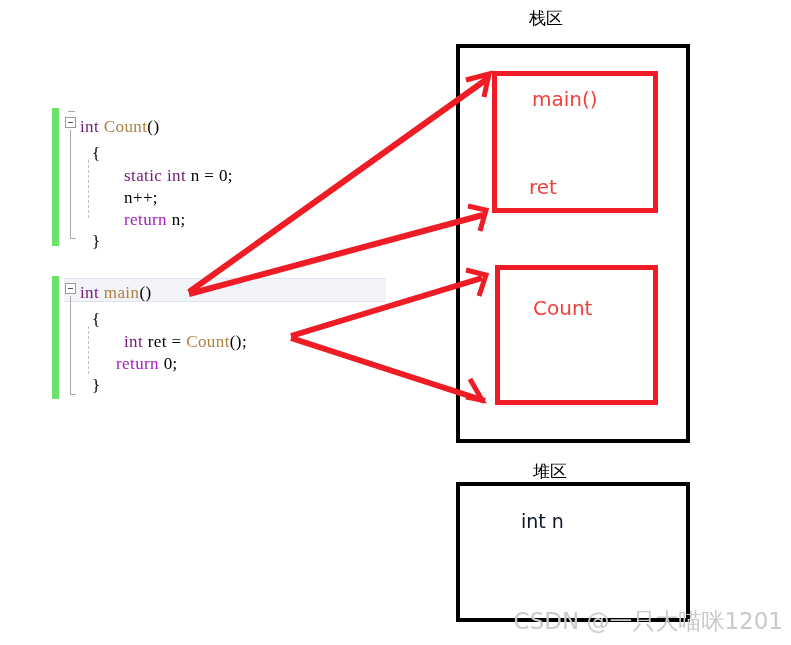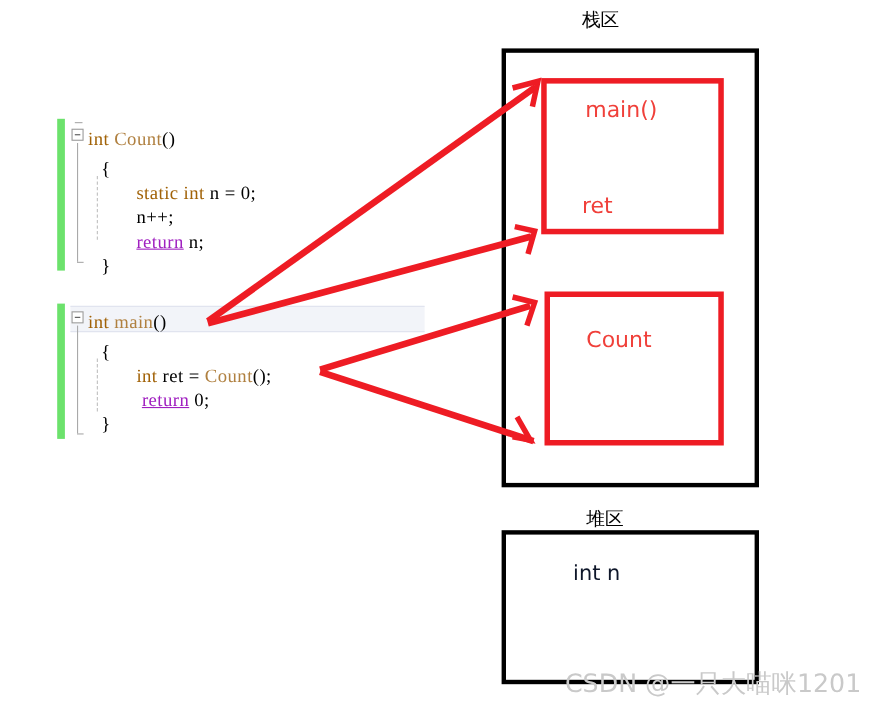--- a/index.html
+++ b/index.html
@@ -109,22 +109,22 @@
   .code-line {
     position: absolute;
     left: 28px;
     font-family: "Liberation Serif", serif;
     font-size: 17px;
     line-height: 17px;
     white-space: pre;
     letter-spacing: 0.4px;
     color: #000000;
   }
-  .kw   { color: #a16207; }
-  .ctl  { color: #a020c0; text-decoration: underline; }
+  .kw   { color: #701a75; }
+  .ctl  { color: #a020c0; }
   .fn   { color: #b08040; }
   .pl   { color: #000000; }
   .brace{ color: #000000; }
 
   
   .region-title {
     position: absolute;
     font-family: Liberation Mono, monospace;
     font-size: 17px;
     color: #000000;
@@ -203,21 +203,21 @@
   <div id="code-lines">
       <div class="code-line" style="top: 18px; left: 28px;"><span class="kw">int </span><span class="fn">Count</span><span class="pl">()</span></div>
       <div class="code-line" style="top: 45px; left: 40px;"><span class="brace">{</span></div>
       <div class="code-line" style="top: 67px; left: 72px; font-family: Liberation Serif, serif;"><span class="kw">static int</span><span class="pl"> n = 0;</span></div>
       <div class="code-line" style="top: 89px; left: 72px;"><span class="pl">n++;</span></div>
       <div class="code-line" style="top: 111px; left: 72px;"><span class="ctl">return</span><span class="pl"> n;</span></div>
       <div class="code-line" style="top: 133px; left: 40px;"><span class="brace">}</span></div>
       <div class="code-line" style="top: 184px; left: 28px;"><span class="kw">int </span><span class="fn">main</span><span class="pl">()</span></div>
       <div class="code-line" style="top: 211px; left: 40px;"><span class="brace">{</span></div>
       <div class="code-line" style="top: 233px; left: 72px;"><span class="kw">int</span><span class="pl"> ret = </span><span class="fn">Count</span><span class="pl">();</span></div>
-      <div class="code-line" style="top: 255px; left: 77px;"><span class="ctl">return</span><span class="pl"> 0;</span></div>
+      <div class="code-line" style="top: 255px; left: 64px;"><span class="ctl">return</span><span class="pl"> 0;</span></div>
       <div class="code-line" style="top: 277px; left: 40px;"><span class="brace">}</span></div>
     </div>
 </div>
 
 <div class="region-title" style="left:529px; top:7px;">栈区</div>
 
 <div class="outer-box" style="left:456px; top:44px; width:234px; height:399px;"></div>
 
 <div class="inner-box" style="left:492px; top:71px; width:166px; height:142px;"></div>
 <div class="inner-label" style="left:532px; top:87px;">main()</div>

